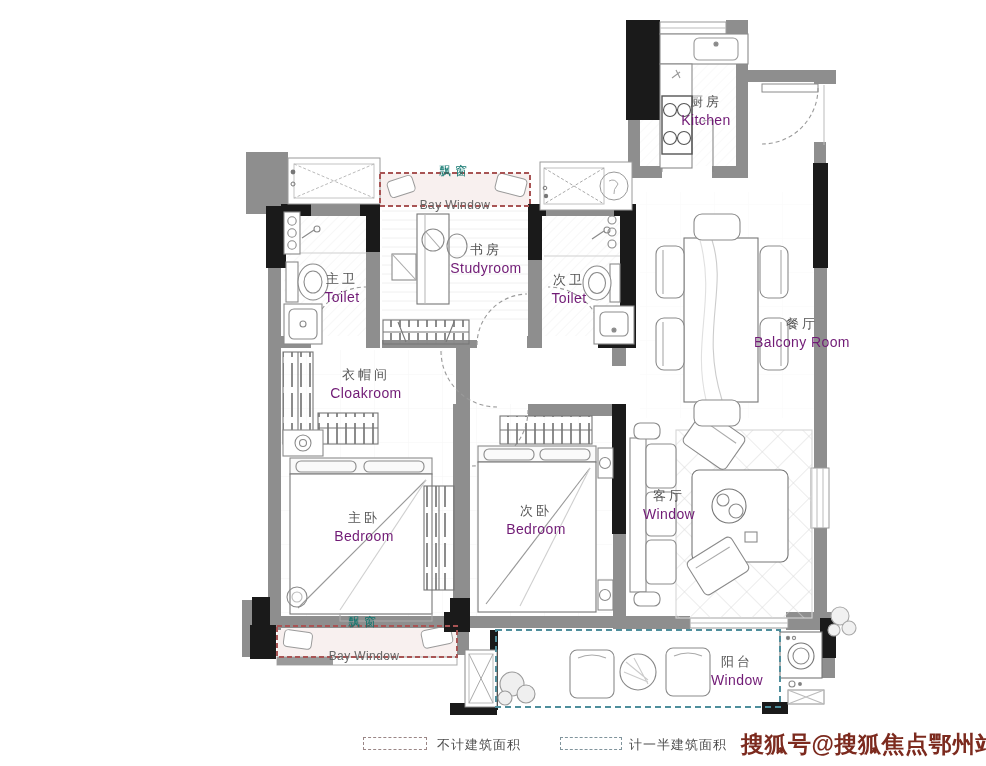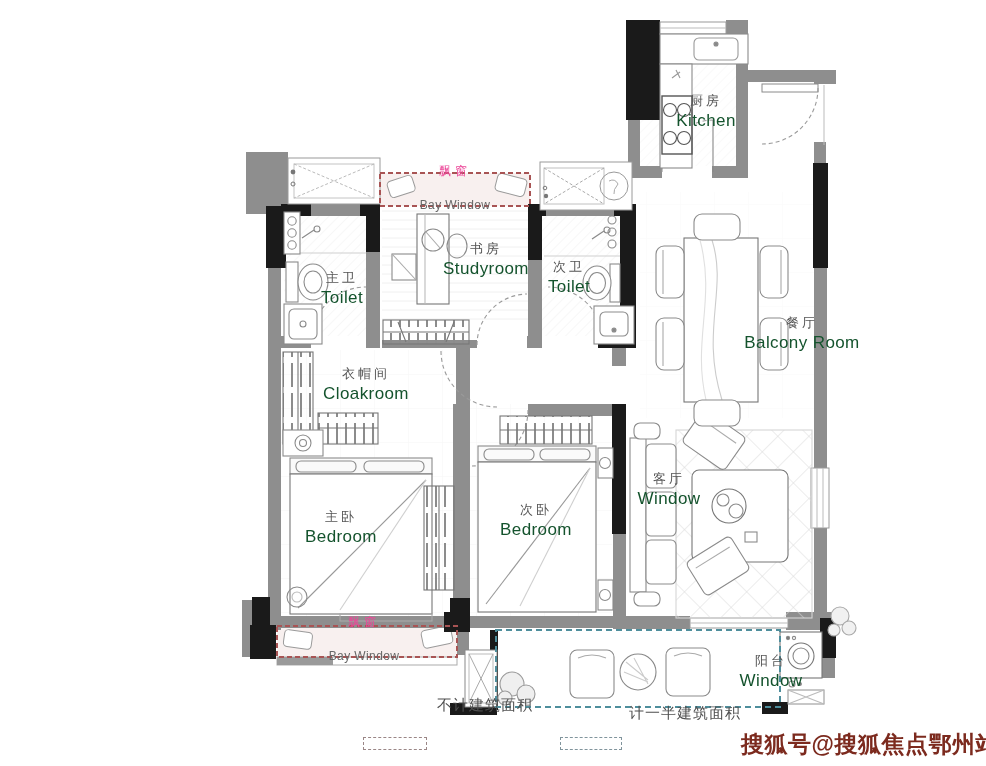--- a/index.html
+++ b/index.html
@@ -2,29 +2,29 @@
 <html><head>
 <meta charset="utf-8">
 <style>
   html,body{margin:0;padding:0;background:#ffffff;}
   .stage{position:relative;width:986px;height:766px;background:#ffffff;overflow:hidden;
          font-family:"Liberation Sans", sans-serif;}
   .stage svg{position:absolute;left:0;top:0;}
   .room-label{position:absolute;transform:translate(-50%,-50%);text-align:center;
               color:#5c5c5c;line-height:1.15;pointer-events:none;white-space:nowrap;}
   .room-label .cn{display:block;font-size:13px;letter-spacing:3px;color:#555;text-align:center;}
-  .room-label .en{display:block;font-size:17px;letter-spacing:.4px;color:#14532d;margin-top:2px;}
-  .room-label.small .cn{font-size:12px;letter-spacing:4px;color:#ec4899;}
+  .room-label .en{display:block;font-size:14px;letter-spacing:.4px;color:#701a75;margin-top:2px;}
+  .room-label.small .cn{font-size:12px;letter-spacing:4px;color:#0f766e;}
   .room-label.small .en{font-size:12px;color:#666;margin-top:20px;}
   .legend-box{position:absolute;height:11px;background:#fff;}
   .legend-box.b1{left:363px;top:737px;width:62px;border:1.5px dashed #9a8686;}
   .legend-box.b2{left:560px;top:737px;width:60px;border:1.5px dashed #80949c;}
-  .legend-label{position:absolute;top:696px;font-size:15px;color:#4f4f4f;letter-spacing:1px;}
+  .legend-label{position:absolute;top:736px;font-size:13px;color:#4f4f4f;letter-spacing:1px;}
   .legend-label.l1{left:437px;}
-  .legend-label.l2{left:629px;margin-top:8px;}
+  .legend-label.l2{left:629px;}
   .watermark{position:absolute;left:741px;top:729px;font-size:23px;font-weight:900;
              color:#7c2a1e;letter-spacing:.5px;white-space:nowrap;}
 </style>
 </head>
 <body>
 
 <div class="stage">
 
 <svg width="986" height="766" viewBox="0 0 986 766">
   <defs>
@@ -365,41 +365,41 @@
     <span class="en">Balcony Room</span>
   </div>
   <div class="room-label" style="left:342px;top:289px">
     <span class="cn">主卫</span>
     <span class="en">Toilet</span>
   </div>
   <div class="room-label" style="left:486px;top:260px">
     <span class="cn">书房</span>
     <span class="en">Studyroom</span>
   </div>
-  <div class="room-label" style="left:569px;top:278px">
+  <div class="room-label" style="left:569px;top:290px">
     <span class="cn">次卫</span>
     <span class="en">Toilet</span>
   </div>
   <div class="room-label" style="left:366px;top:385px">
     <span class="cn">衣帽间</span>
     <span class="en">Cloakroom</span>
   </div>
-  <div class="room-label" style="left:341px;top:528px">
+  <div class="room-label" style="left:364px;top:528px">
     <span class="cn">主卧</span>
     <span class="en">Bedroom</span>
   </div>
   <div class="room-label" style="left:536px;top:521px">
     <span class="cn">次卧</span>
     <span class="en">Bedroom</span>
   </div>
-  <div class="room-label" style="left:669px;top:490px">
+  <div class="room-label" style="left:669px;top:506px">
     <span class="cn">客厅</span>
     <span class="en">Window</span>
   </div>
-  <div class="room-label" style="left:771px;top:672px">
+  <div class="room-label" style="left:737px;top:672px">
     <span class="cn">阳台</span>
     <span class="en">Window</span>
   </div>
   <div class="room-label small" style="left:455px;top:189px">
     <span class="cn">飘窗</span>
     <span class="en">Bay Window</span>
   </div>
   <div class="room-label small" style="left:364px;top:640px">
     <span class="cn">飘窗</span>
     <span class="en">Bay Window</span>

